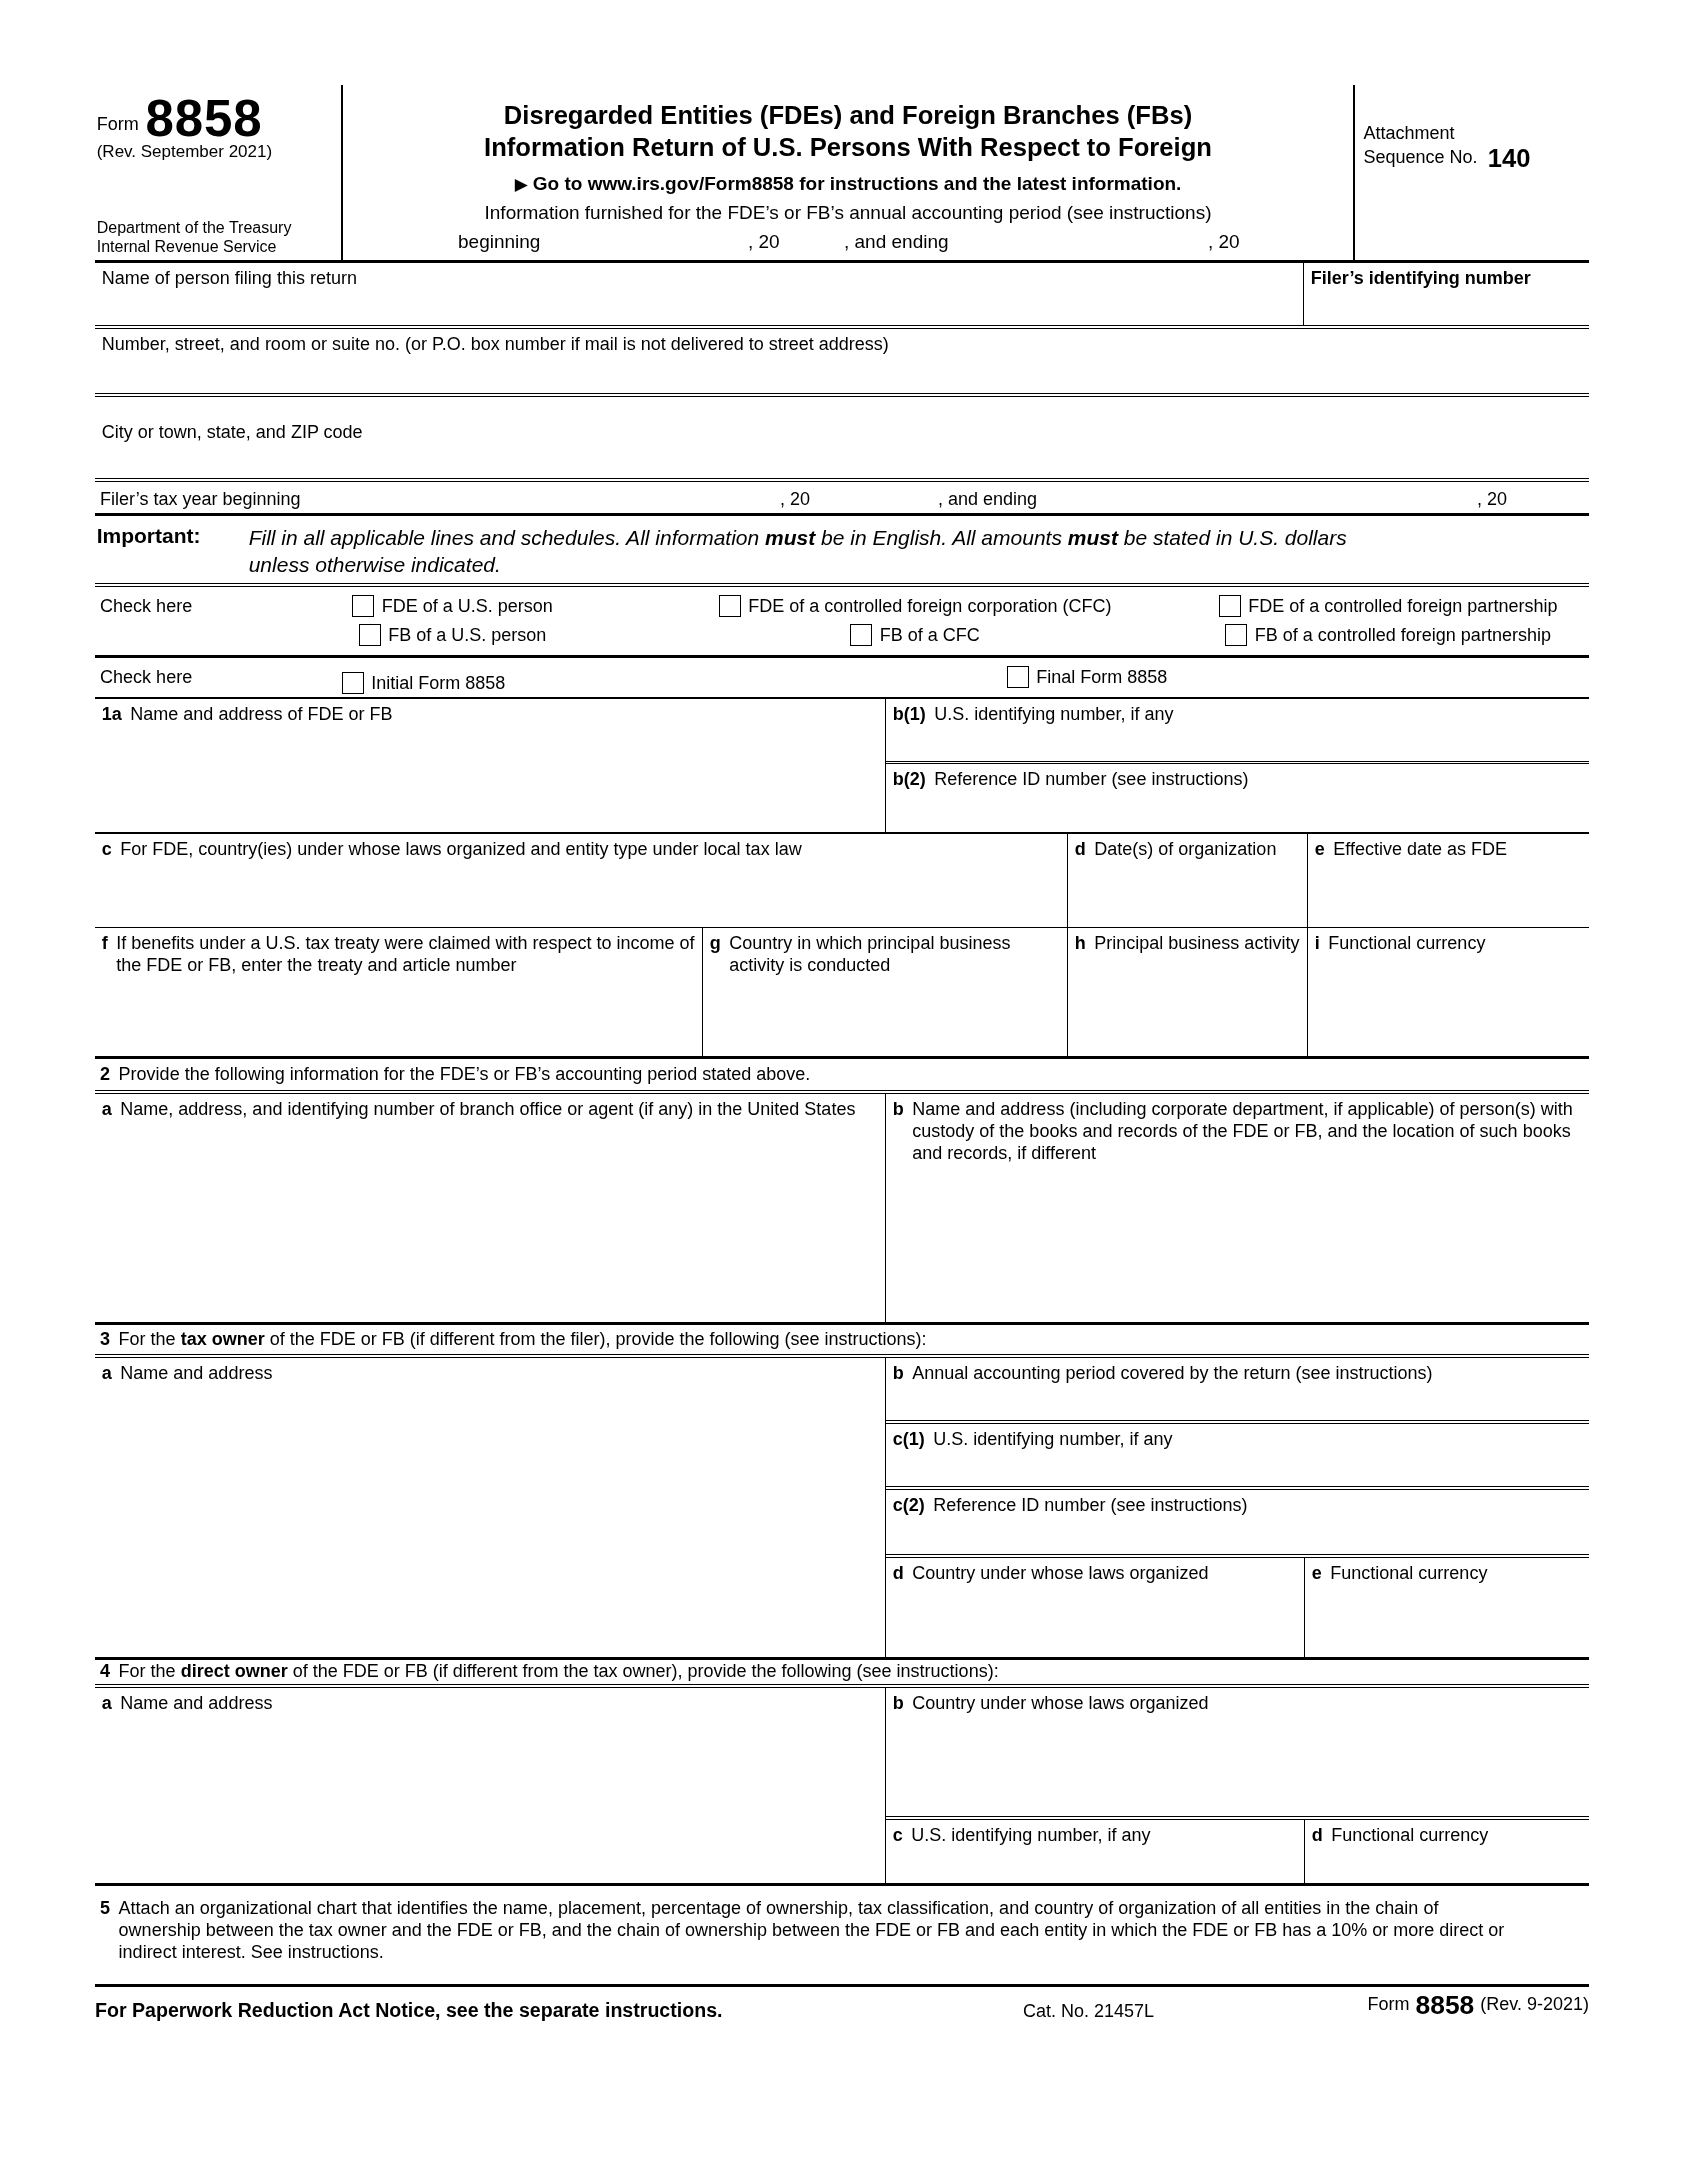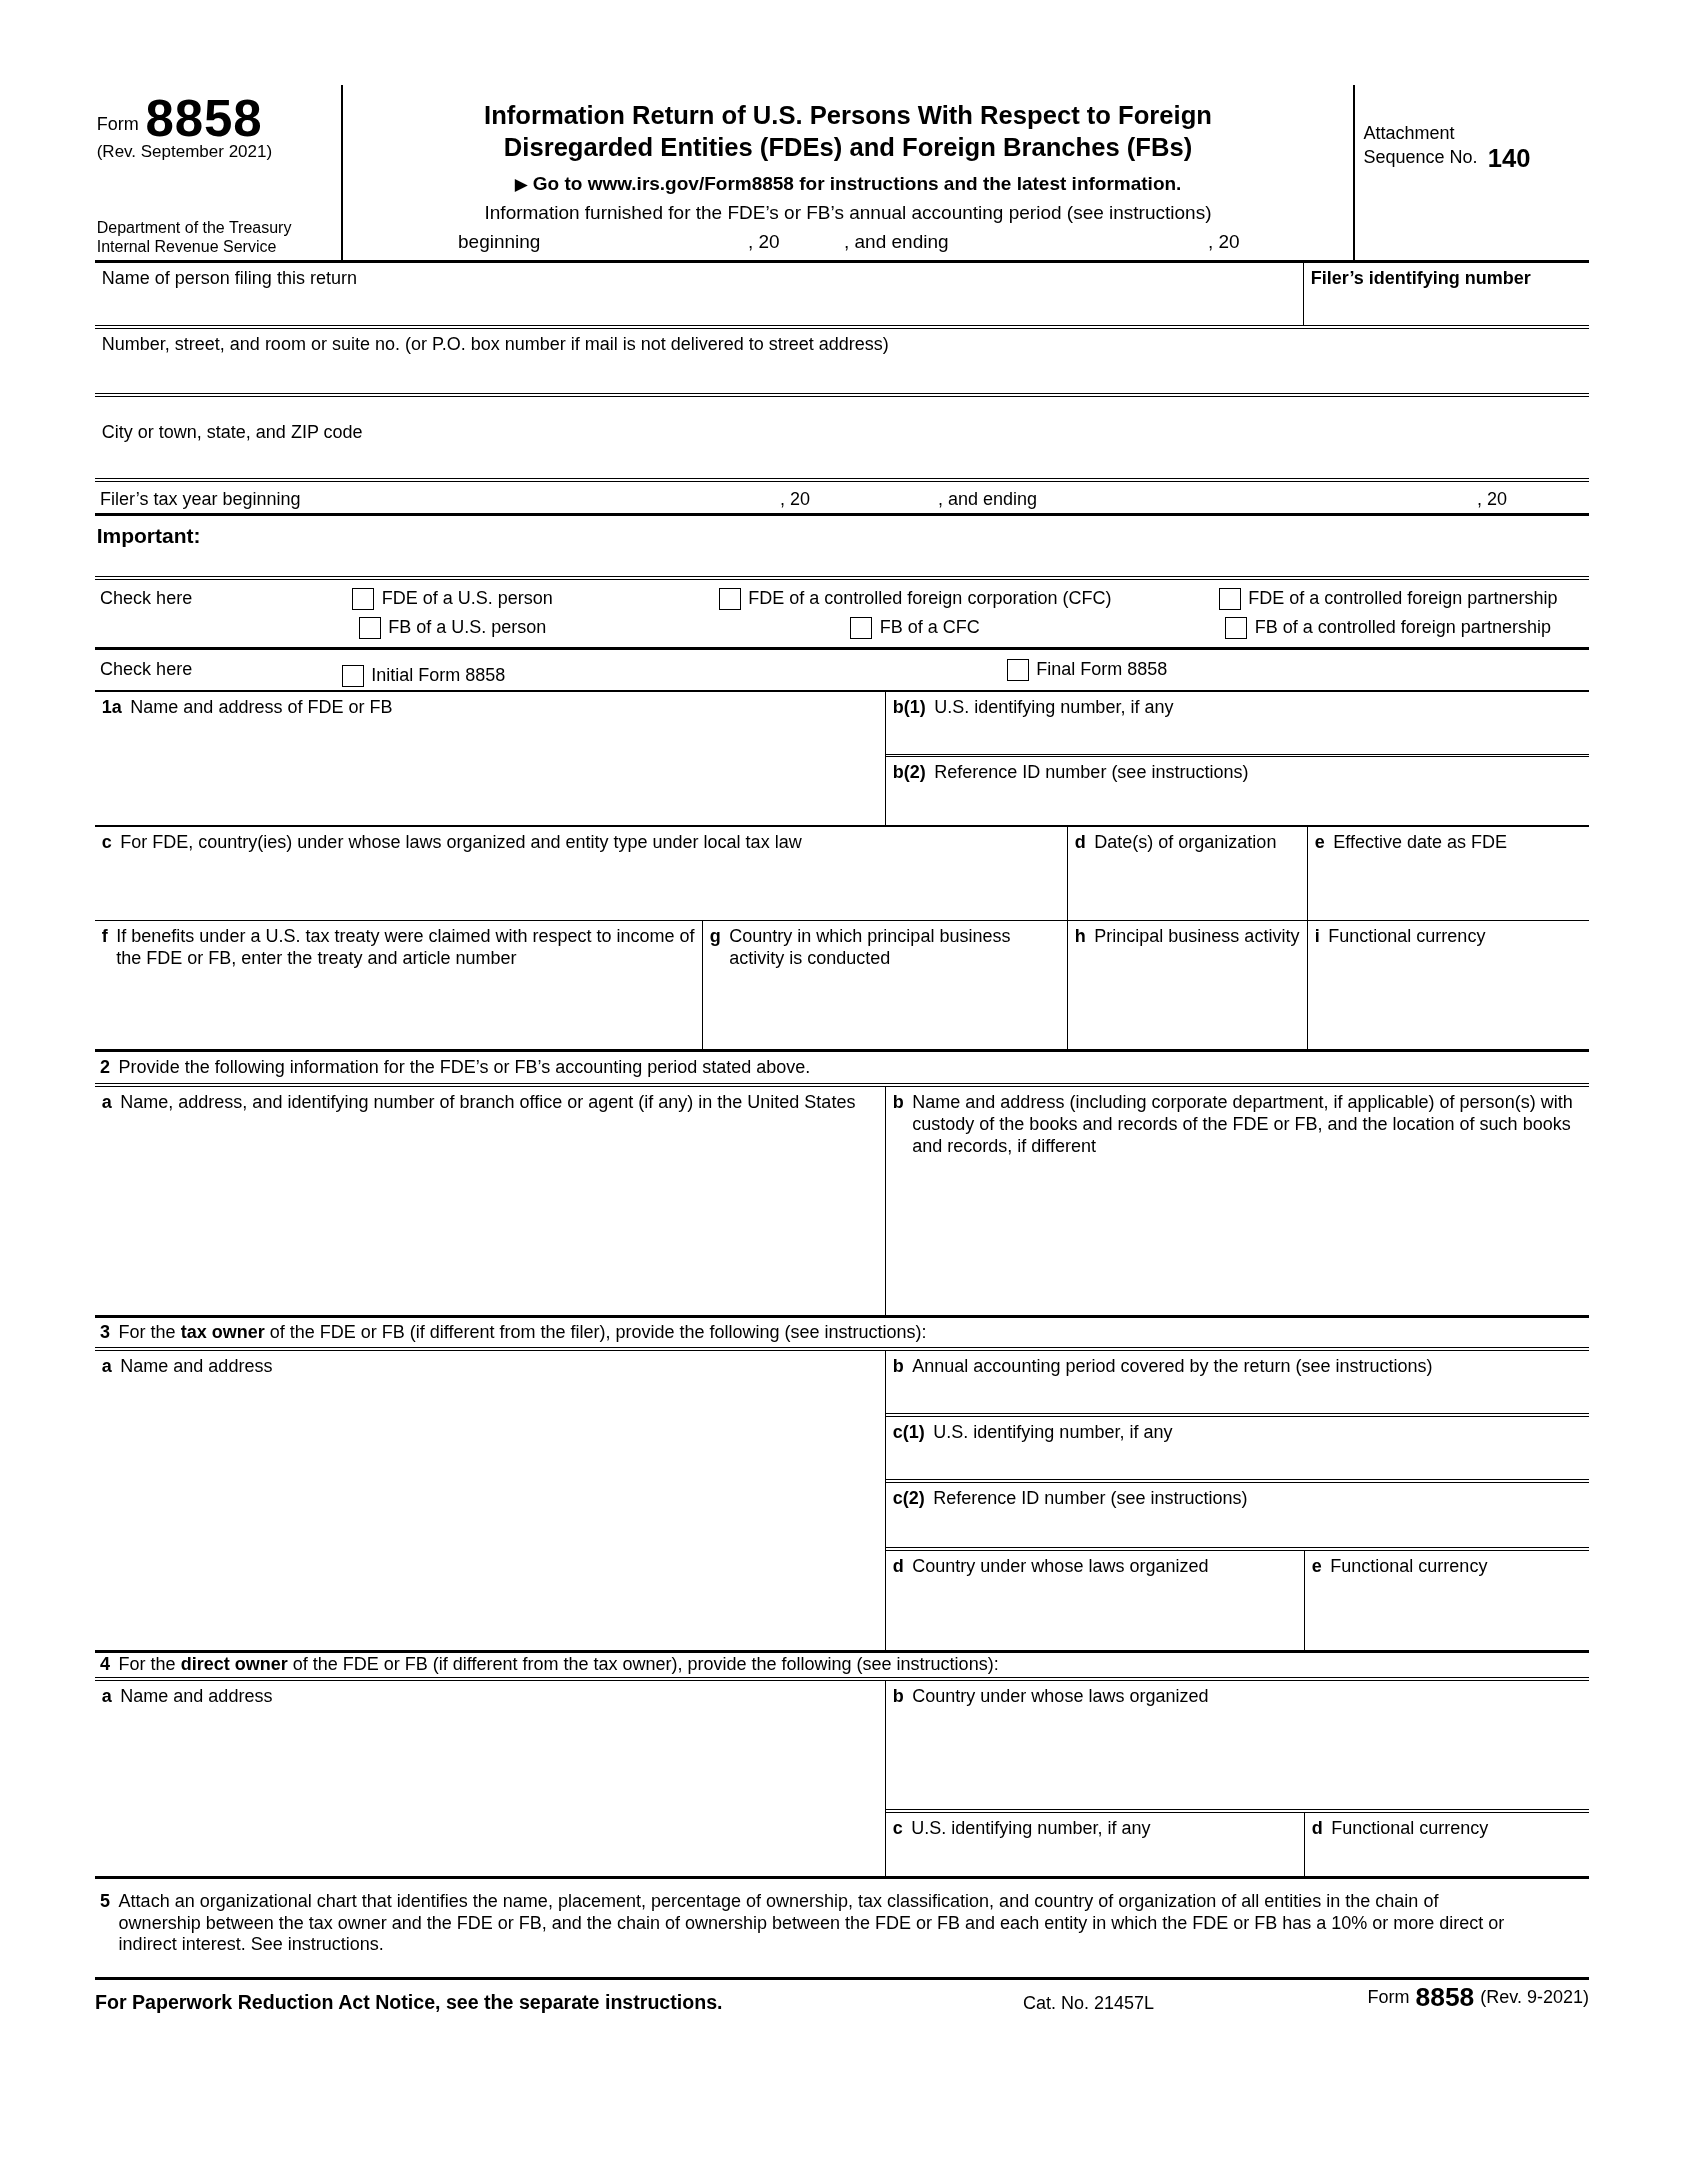--- a/index.html
+++ b/index.html
@@ -134,22 +134,22 @@
           <div class="rev">(Rev. September 2021)</div>
         </div>
         <div class="agency">
           <div>Department of the Treasury</div>
           <div>Internal Revenue Service</div>
         </div>
       </div>
 
       <div class="h-center">
         <div class="title">
+          <div>Disregarded Entities (FDEs) and Foreign Branches (FBs)</div>
           <div>Information Return of U.S. Persons With Respect to Foreign</div>
-          <div>Disregarded Entities (FDEs) and Foreign Branches (FBs)</div>
         </div>
         <div class="goto">
           <span class="arrow">▶</span><span>Go to </span><span class="url">www.irs.gov/Form8858</span><span> for instructions and the latest information.</span>
         </div>
         <div class="furnished">Information furnished for the FDE’s or FB’s annual accounting period (see instructions)</div>
         <div class="beginline">
           <span style="left:115px">beginning</span>
           <span style="left:405px">, 20</span>
           <span style="left:501px">, and ending</span>
           <span style="left:865px">, 20</span>
@@ -190,20 +190,23 @@
       <span style="left:5.1px">Filer’s tax year beginning</span>
       <span style="left:685px">, 20</span>
       <span style="left:843px">, and ending</span>
       <span style="left:1382px">, 20</span>
       <span style="left:256px;width:409px;height:20.4px"></span>
       <span style="left:971px;width:392px;height:20.4px"></span>
     </div>
 
     <div class="important">
       <div class="imp-label">Important:</div>
+      <div class="imp-text">
+        <span>Fill in all applicable lines and schedules. All information </span><b>must</b><span> be in English. All amounts </span><b>must</b><span> be stated in U.S. dollars unless otherwise indicated.</span>
+      </div>
     </div>
 
     <div class="checks1">
       <div class="chk-line">
         <div class="chk-here">Check here</div>
         <div class="chk-c1 chk-item">
           <span class="box"></span>
           <span>FDE of a U.S. person</span>
         </div>
         <div class="chk-c2 chk-item">

